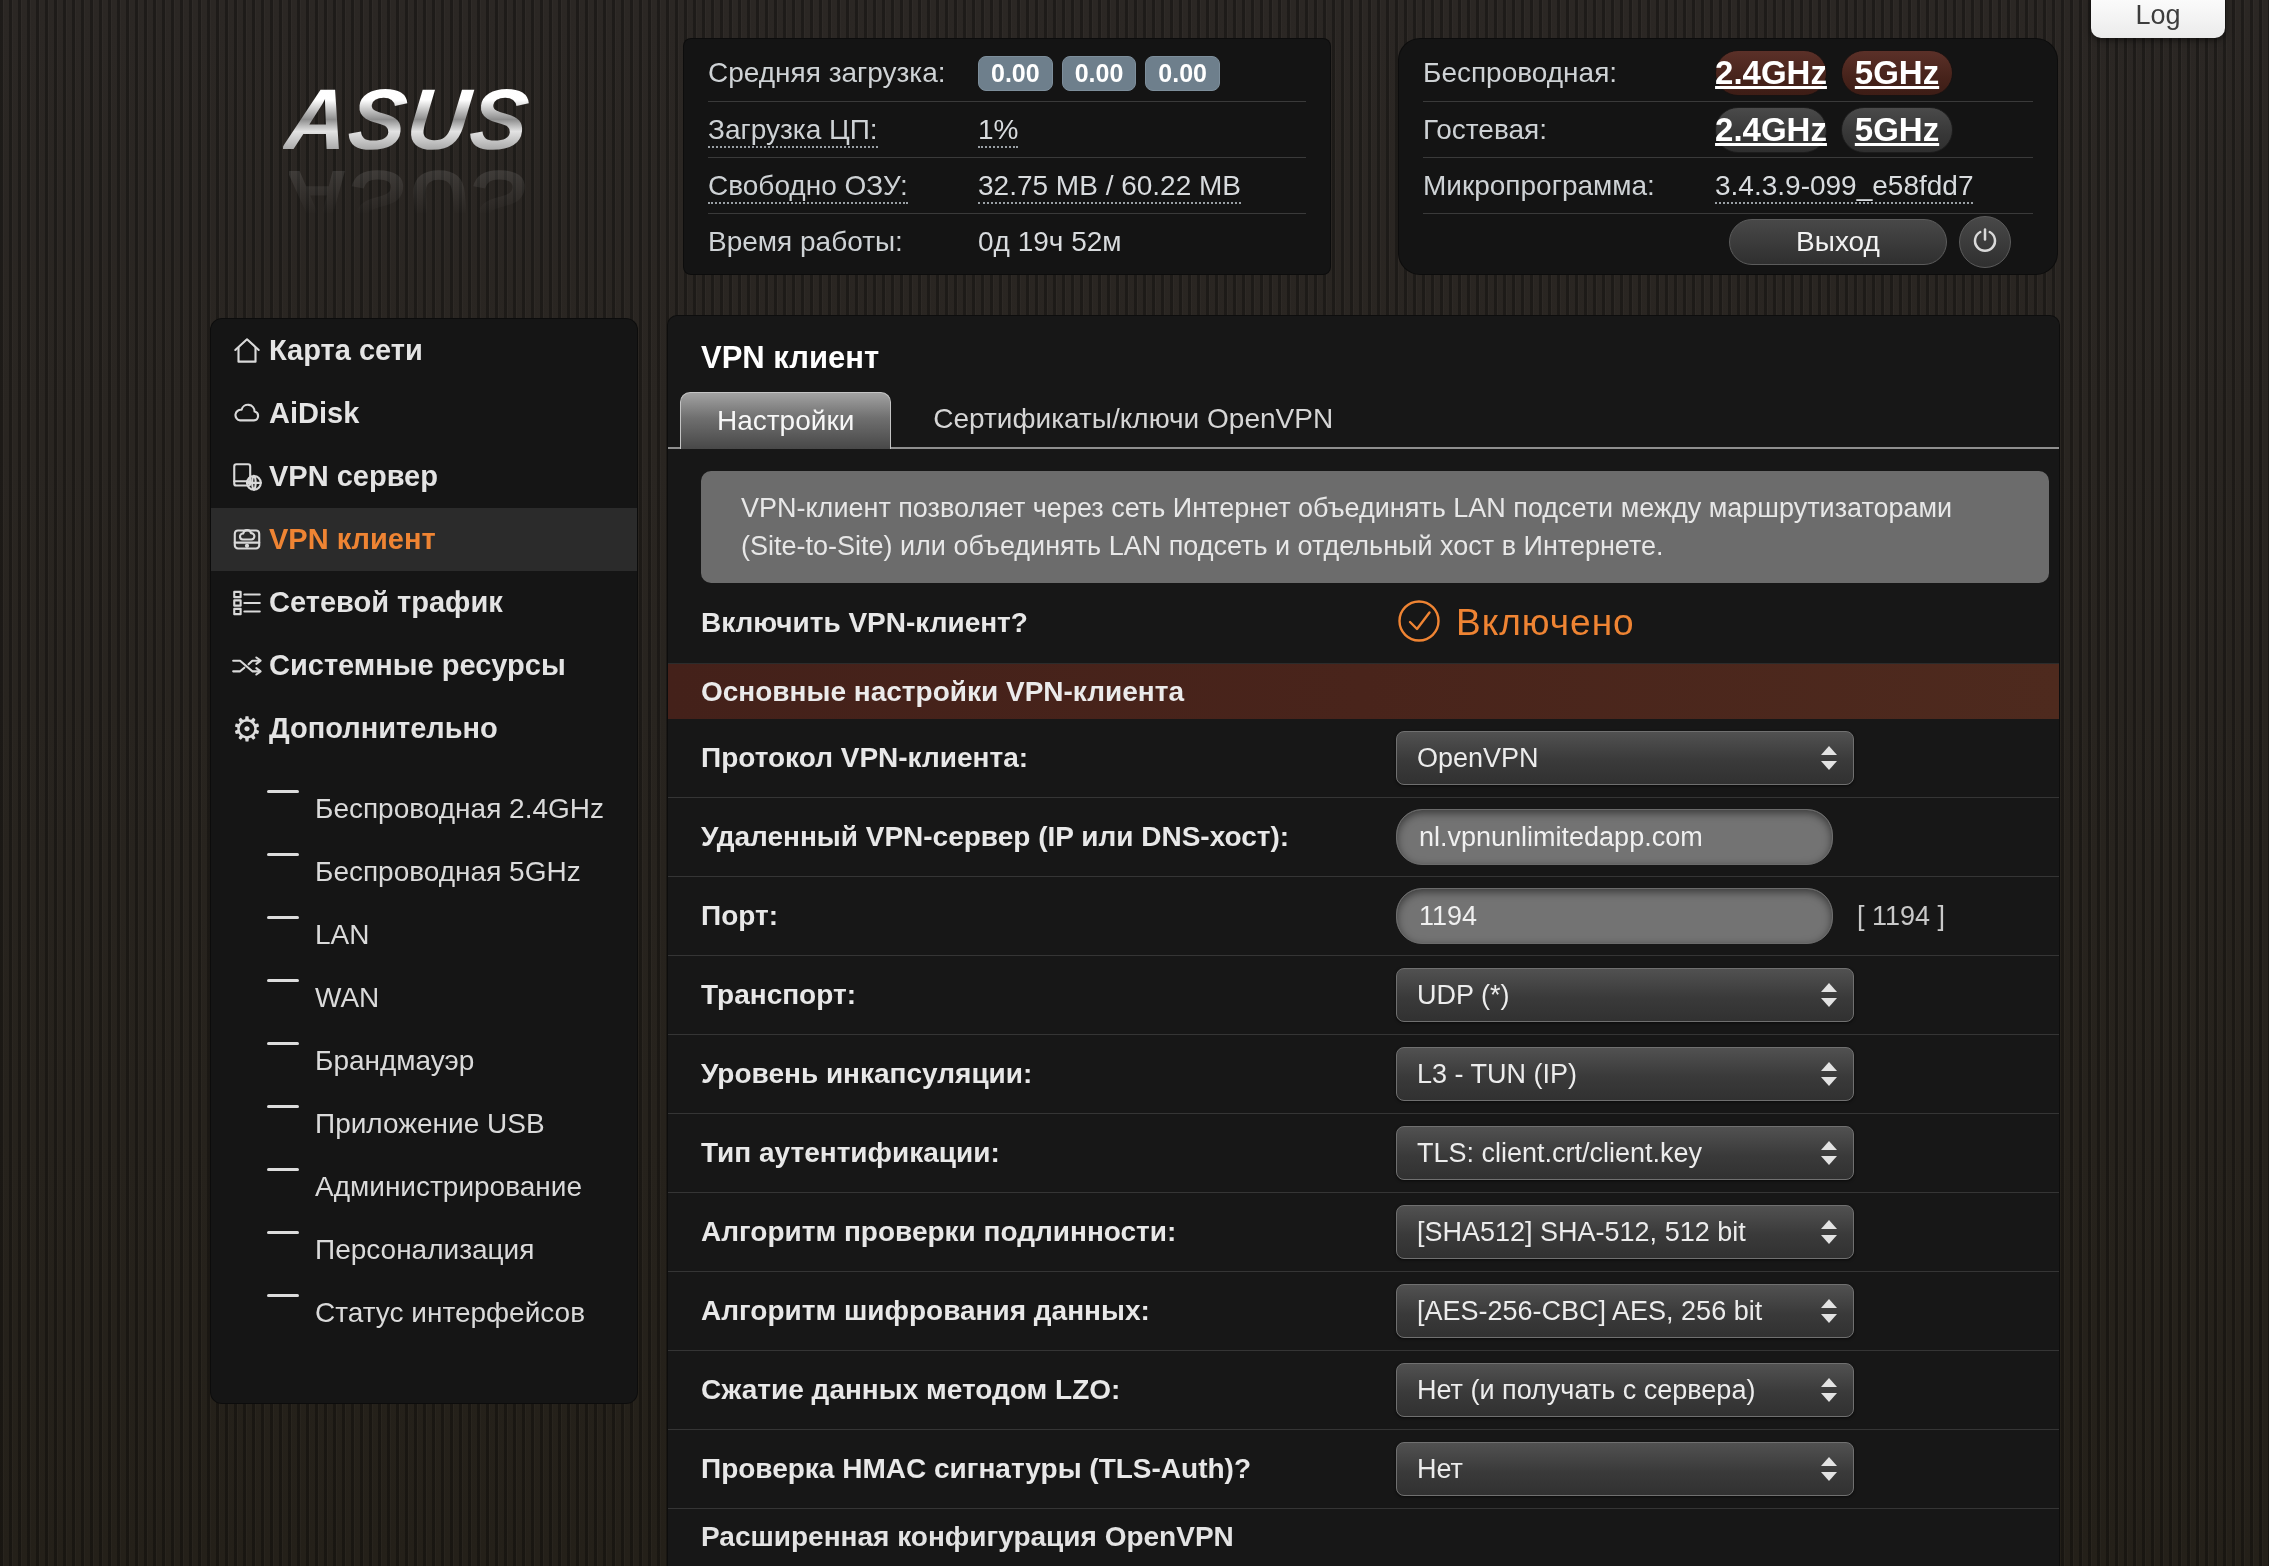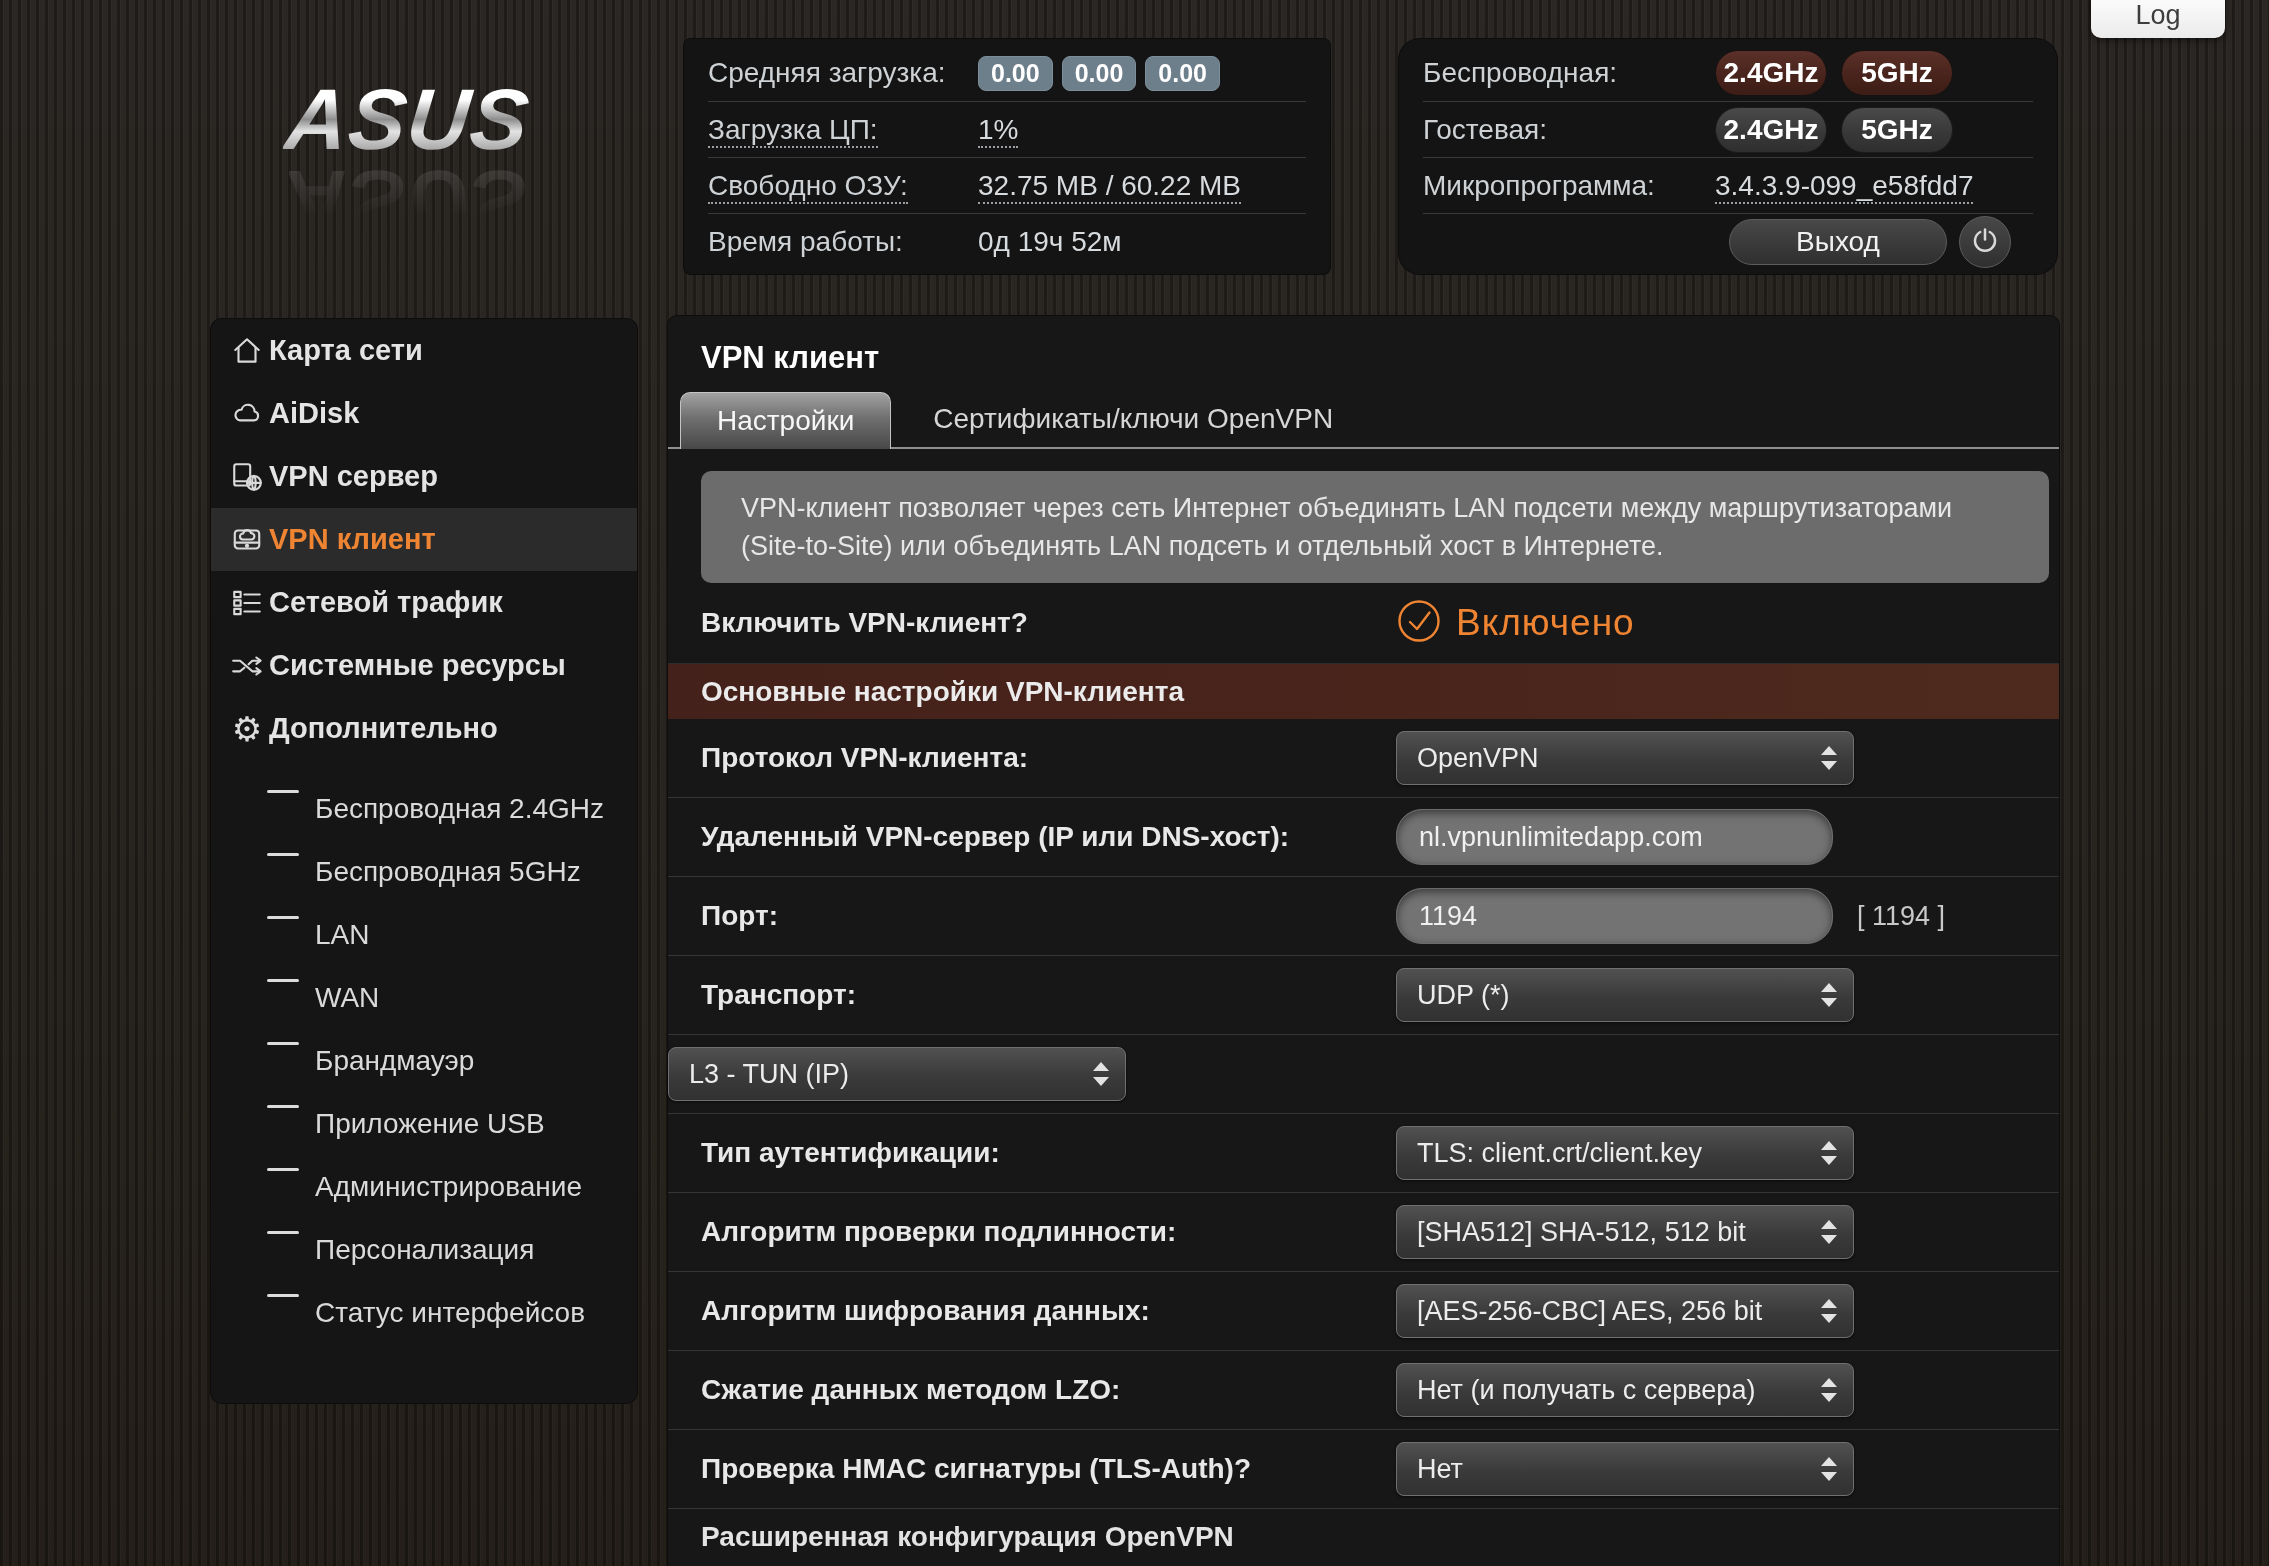--- a/index.html
+++ b/index.html
@@ -37,21 +37,21 @@
   .p-value { color:#d8dbde; font-size:28px; }
   .dotted { border-bottom:2px dotted #9aa0a5; padding-bottom:1px; }
 
   .status-panel { left:683px; top:38px; width:648px; height:237px; }
   .badges { display:flex; gap:9px; }
   .badge { background:#6e7f8c; border:1px solid #7d8e9b; border-radius:8px; padding:2px 12px; color:#ffffff; font-weight:bold; font-size:25px; }
 
   .wifi-panel { left:1398px; top:38px; width:660px; height:237px;border-radius:22px; }
   .pills { display:flex; gap:14px; }
   .pill { width:112px; height:46px; border-radius:23px; display:flex; align-items:center; justify-content:center;
-          color:#ffffff; font-weight:bold; font-size:28px; }
+          color:#ffffff; font-weight:bold; font-size:33px;text-decoration:underline; }
   .pill.on  { background:linear-gradient(180deg,#5b3028 0%,#47231b 60%,#3d1d16 100%); border:1px solid #171211; }
   .pill.off { background:linear-gradient(180deg,#4a4a4a 0%,#373737 60%,#2f2f2f 100%); border:1px solid #1c1c1c; }
   .logout-row { justify-content:flex-end; gap:12px; padding-right:22px; }
   .logout-btn { width:218px; height:46px; border-radius:23px; background:linear-gradient(180deg,#484848,#2f2f2f);
                 border:1px solid #5c5c5c; color:#f2f2f2; font-size:28px; display:flex; align-items:center; justify-content:center; cursor:pointer; }
   .power-btn { width:52px; height:52px; border-radius:50%; background:linear-gradient(180deg,#484848,#2f2f2f);
                border:1px solid #5c5c5c; display:flex; align-items:center; justify-content:center; cursor:pointer; }
 
   .log-btn { position:absolute; right:44px; top:-10px; width:134px; height:48px;
              background:linear-gradient(180deg,#ffffff,#ebebeb); border-radius:10px;
@@ -355,20 +355,21 @@
         <span>UDP (*)</span>
         <span class="arrows">
             <span class="arr-up"></span>
             <span class="arr-down"></span>
           </span>
       </span>
     </span>
   </div>
 
   <div class="form-row">
+    <span class="f-label">Уровень инкапсуляции:</span>
     <span class="f-control">
       <span class="select-box">
         <span>L3 - TUN (IP)</span>
         <span class="arrows">
             <span class="arr-up"></span>
             <span class="arr-down"></span>
           </span>
       </span>
     </span>
   </div>

